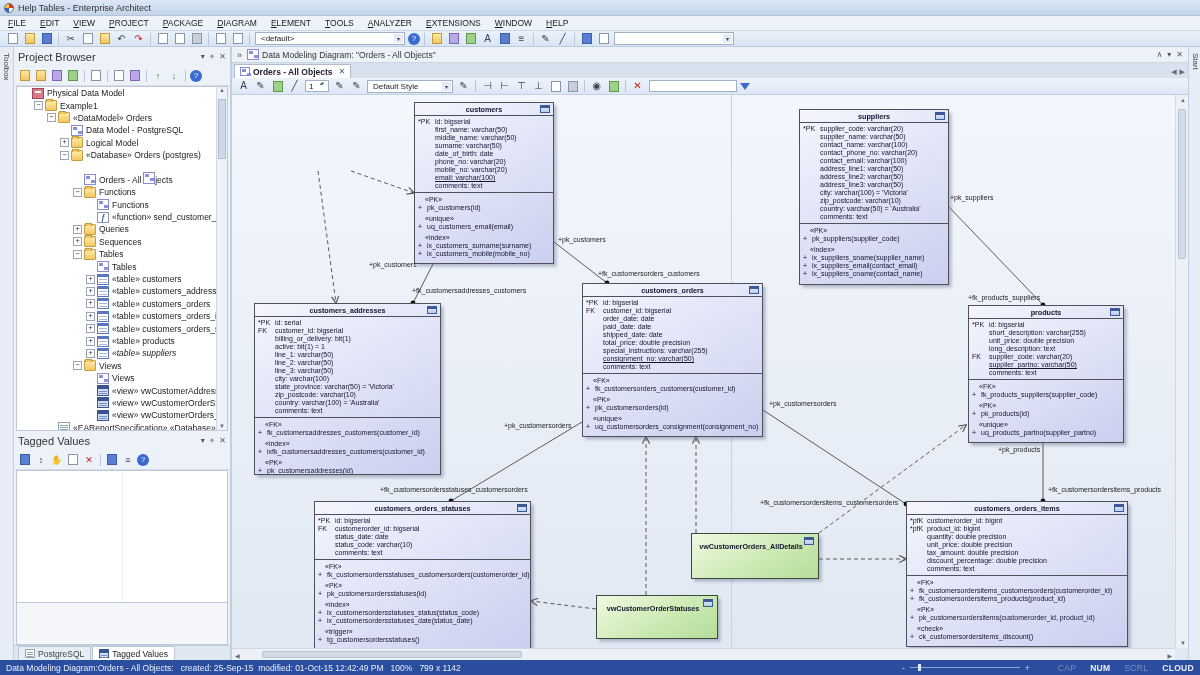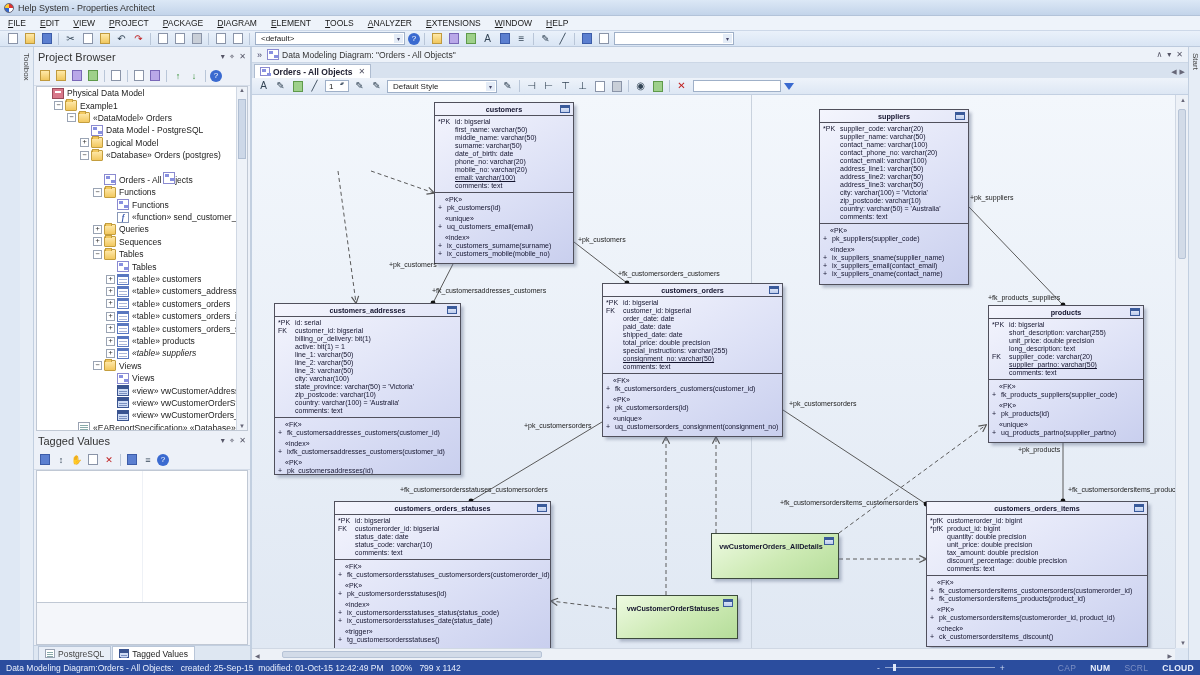--- a/index.html
+++ b/index.html
@@ -16,21 +16,21 @@
   .combo{height:13px;background:#fff;border:1px solid #9fb0c8;font-size:8px;display:inline-flex;align-items:center;padding:0 5px;color:#222;position:relative;margin:0 2px;}
   .combo .dd{position:absolute;right:1px;top:1px;bottom:1px;width:9px;background:#e4ecf7;font-size:6px;display:flex;align-items:center;justify-content:center;color:#446;}
   .mini{width:10px;height:11px;border:1px solid #8a94a8;background:#fff;position:relative;}
   .mini.yellow{background:linear-gradient(#ffe9a8,#f0c75e);border-color:#c09a3e;}
   .mini.blue{background:#5b7fd0;border-color:#3c5ca8;}
   .mini.purple{background:#b9a8e8;border-color:#7a68b8;}
   .mini.green{background:#9ed08a;border-color:#5e9a4a;}
   .mini.gray{background:#c9cfd8;border-color:#8a94a8;}
   .glyph{font-size:10px;line-height:10px;color:#345;}
   
-  #mainrow{display:flex;height:613px;margin-left:20px;}
+  #mainrow{display:flex;height:613px;}
   .vstrip{width:14px;background:#e6edf6;border-right:1px solid #c2cfe0;font-size:8px;color:#444;}
   .vstrip .vtxt{writing-mode:vertical-rl;padding:6px 2px;}
   #startstrip{width:12px;border-left:1px solid #c2cfe0;border-right:none;background:#e6edf6;}
   
   #leftcol{width:218px;display:flex;flex-direction:column;background:#edf1f8;border-right:2px solid #c2cfe0;}
   .panel-hd{height:19px;display:flex;align-items:center;padding:0 4px;font-size:11px;color:#333;background:#edf1f8;}
   .panel-hd .sp{flex:1;}
   .hd-ic{font-size:8px;color:#556;margin-left:5px;}
   .panel-tools{height:20px;display:flex;align-items:center;padding:0 3px;border-bottom:1px solid #d5dde9;}
   .pti{width:14px;height:13px;margin:0 1px;display:inline-flex;align-items:center;justify-content:center;font-size:9px;}
@@ -100,36 +100,36 @@
   .strow{padding-left:7px;margin-top:3px;}
   .oprow{display:flex;white-space:nowrap;}
   .oprow .plus{flex:0 0 9px;}
   .u{text-decoration:underline;}
   .entity.view{background:linear-gradient(150deg,#eefae2 0%,#cdeab4 55%,#b5dd9a 100%);border-color:#3c4a3c;}
   .entity.function{background:linear-gradient(150deg,#fdf8f1 0%,#f8e4cd 55%,#f3d5b6 100%);border-color:#5a5048;}
   .vname{font-weight:bold;font-size:7.2px;text-align:center;margin-top:9px;padding:0 12px 0 4px;}
   .clabel{position:absolute;font-size:7px;line-height:8px;color:#222;white-space:nowrap;}
   .pageline{position:absolute;top:0;bottom:0;width:1px;background:#c9d2de;}
   
-  #statusbar{height:15px;background:#2b4d9e;color:#e8eefc;font-size:8.5px;display:flex;align-items:center;padding:0 6px;gap:25px;}
+  #statusbar{height:15px;background:#2b4d9e;color:#e8eefc;font-size:8.5px;display:flex;align-items:center;padding:0 6px;}
   #statusbar .sp{flex:1;}
   .slider{display:flex;align-items:center;margin-right:14px;color:#cdd9f2;}
   .slider .track{width:110px;height:1px;background:#8fa3d0;margin:0 5px;position:relative;}
   .slider .knob{position:absolute;left:8px;top:-3px;width:3px;height:7px;background:#dfe8f8;}
   .toggle{margin-left:14px;font-weight:bold;letter-spacing:.3px;}
   .toggle.off{color:#7d90c4;font-weight:normal;}
 </style>
 </head>
 <body>
 
 <div id="app">
 
   <div id="titlebar">
     <span id="applogo"></span>
-    <span>Help System - Properties Architect</span>
+    <span>Help Tables - Enterprise Architect</span>
   </div>
 
   <div id="menubar">
       <span class="menu-item"><u>F</u>ILE</span>
       <span class="menu-item"><u>E</u>DIT</span>
       <span class="menu-item"><u>V</u>IEW</span>
       <span class="menu-item"><u>P</u>ROJECT</span>
       <span class="menu-item"><u>P</u>ACKAGE</span>
       <span class="menu-item"><u>D</u>IAGRAM</span>
       <span class="menu-item"><u>E</u>LEMENT</span>
@@ -470,21 +470,21 @@
           <span class="tbi glyph">✎</span>
           <span class="tbi">
             <span class="mini green"></span>
           </span>
           <span class="tbi glyph">╱</span>
           <span class="dgspin">
             <span>1</span>
           </span>
           <span class="tbi glyph">✎</span>
           <span class="tbi glyph">✎</span>
-          <span class="combo" style="width: 110px; text-align: right;">
+          <span class="combo" style="width: 86px; text-align: right;">
             <span>Default Style</span>
             <span class="dd">▾</span>
           </span>
           <span class="tbi glyph">✎</span>
           <span class="tbsep"></span>
           <span class="tbi glyph">⊣</span>
           <span class="tbi glyph">⊢</span>
           <span class="tbi glyph">⊤</span>
           <span class="tbi glyph">⊥</span>
           <span class="tbi">

